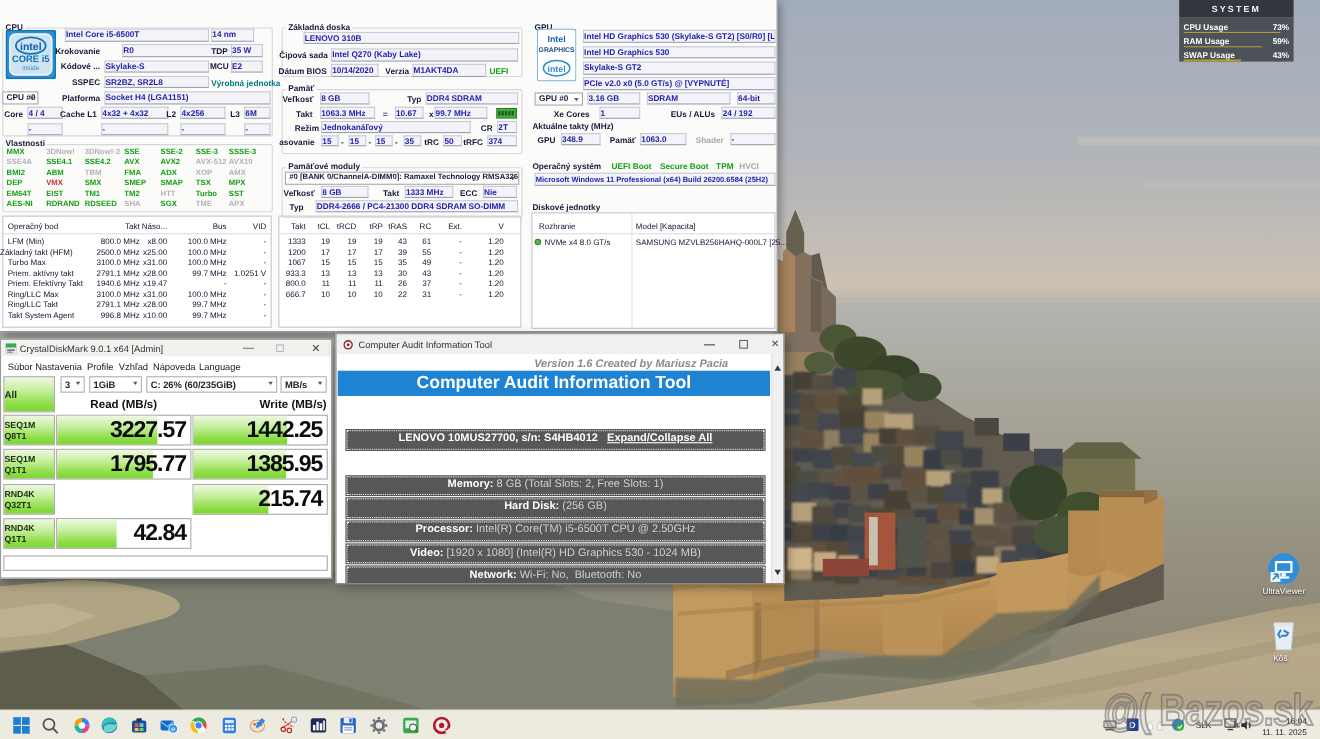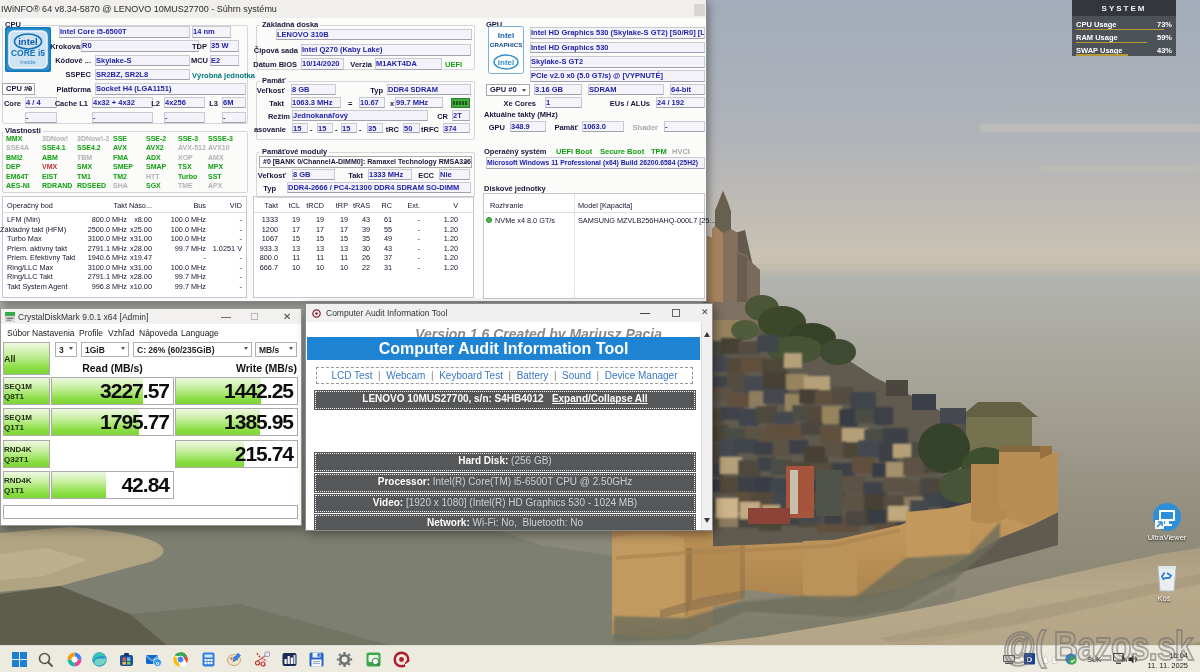--- a/index.html
+++ b/index.html
@@ -292,39 +292,35 @@
 </div>
 <div class="a" style="left:1152px;top:564px;width:30px;height:46px">
  <svg width="24" height="28" style="position:absolute;left:3px;top:0">
         <path d="M3,4 L21,4 19,27 5,27 Z" fill="#e8eef2" stroke="#b0b8c0" stroke-width="1"></path>
         <rect x="3" y="2" width="18" height="3" rx="1" fill="#dfe6ea"></rect>
         <path d="M12,9 l4,2.5 -1.5,2.5 M14.5,14 l-5,0 M9,16 l-2,-3.5 2.5,-4" stroke="#2f7fd0" stroke-width="1.8" fill="none"></path>
       </svg>
  <div class="a" style="left:-3px;top:30px;width:30px;text-align:center;color:#fff;font-size:7.5px;text-shadow:0 1px 2px rgba(0,0,0,0.9)">Kôš</div>
 </div>
 <div class="a" style="left:0;top:0;width:707px;height:302px;background:#fbfbfa;border-right:1px solid #8a8a8a;border-bottom:1px solid #8a8a8a;box-shadow:2px 3px 8px rgba(0,0,0,0.35)">
-<div class="a" style="left:0;top:0;width:706px;height:18px;background:#f0efed">
- <div class="a" style="left:1px;top:3.5px;font-size:9px;color:#2a2a2a;white-space:nowrap">IWiNFO® 64 v8.34-5870 @ LENOVO 10MUS27700 - Súhrn systému</div>
- <div class="a" style="left:694px;top:4px;width:11px;height:12px;background:#d8d6d4"></div>
-</div>
 <div class="gb" style="left:2px;top:25px;width:246px;height:99px"></div>
       <div class="gl" style="left:3px;top:20px">CPU</div>
       <svg class="a" style="left:5px;top:27px" width="46" height="45" viewBox="0 0 46 45">
 <rect x="0" y="0" width="46" height="45" rx="2" fill="#1478b8"></rect>
 <rect x="1.5" y="1.5" width="43" height="42" rx="3" fill="#2b8fd0"></rect>
 <rect x="4" y="4" width="38" height="37" rx="5" fill="#cfe3f2" stroke="#eef5fa" stroke-width="1.5"></rect>
 <ellipse cx="23" cy="14.5" rx="13.5" ry="7.5" fill="none" stroke="#1070b8" stroke-width="1.6"></ellipse>
 <text x="23" y="18" font-size="9.5" font-weight="bold" fill="#0a5ca8" text-anchor="middle" font-family="Liberation Sans">intel</text>
 <text x="23" y="29" font-size="8.5" font-weight="bold" fill="#1070b8" text-anchor="middle" font-family="Liberation Sans">CORE i5</text>
 <text x="23" y="37" font-size="6" fill="#3c88c0" text-anchor="middle" font-family="Liberation Sans">inside</text>
 </svg>
       <div class="vb" style="left:59px;top:26px;width:131px;height:11.5px">Intel Core i5-6500T</div>
 <div class="vb" style="left:192px;top:26px;width:39px;height:11.5px">14 nm</div>
 <div class="lb" style="left:-59px;top:42px;width:150px;color:#16163a;font-size:7.5px">Krokovanie</div>
-<div class="vb" style="left:81px;top:40.3px;width:118px;height:11.5px">R0</div>
+<div class="vb" style="left:111px;top:40.3px;width:118px;height:11.5px">R0</div>
 <div class="lb" style="left:57px;top:42px;width:150px;color:#16163a;font-size:7.5px">TDP</div>
 <div class="vb" style="left:210px;top:40.3px;width:29px;height:11.5px">35 W</div>
 <div class="lb" style="left:-59px;top:56px;width:150px;color:#16163a;font-size:7.5px">Kódové ...</div>
 <div class="vb" style="left:95px;top:54.5px;width:95px;height:11.5px">Skylake-S</div>
 <div class="lb" style="left:58px;top:56px;width:150px;color:#16163a;font-size:7.5px">MCU</div>
 <div class="vb" style="left:210px;top:54.5px;width:29px;height:11.5px">E2</div>
 <div class="lb" style="left:-59px;top:70px;width:150px;color:#16163a;font-size:7.5px">SSPEC</div>
 <div class="vb" style="left:95px;top:68.8px;width:95px;height:11.5px">SR2BZ, SR2L8</div>
 <div class="a" style="left:192px;top:70.5px;color:#007a7a;font-size:7.5px;font-weight:bold;white-space:nowrap;">Výrobná jednotka</div>
 <div class="dd" style="left:2px;top:83px;width:33px;height:11.5px">CPU #0</div>
@@ -652,30 +648,28 @@
 <div class="a" style="left:0;top:0;width:406px;height:18px;background:#f0f0f0">
  <svg class="a" style="left:6px;top:4.5px" width="9" height="9">
           <circle cx="4.5" cy="4.5" r="3.7" fill="none" stroke="#8c1f30" stroke-width="1.2"></circle>
           <circle cx="4.5" cy="4.5" r="1.3" fill="#8c1f30"></circle>
         </svg>
  <div class="a" style="left:20px;top:4px;font-size:8.5px;color:#333">Computer Audit Information Tool</div>
  <div class="a" style="left:334px;top:8.5px;width:10px;height:1.2px;background:#444"></div>
  <div class="a" style="left:366px;top:5px;width:7.5px;height:7.5px;border:1px solid #666"></div>
  <div class="a" style="left:395px;top:2.5px;font-size:9px;color:#444">✕</div>
 </div>
-<div class="a" style="left:0;top:22px;width:356px;text-align:right;font-size:14px;font-style:italic;font-weight:bold;color:#8a8a8a">Version 1.6 Created by Mariusz Pacia</div>
+<div class="a" style="left:0;top:22px;width:356px;text-align:right;font-size:10px;font-style:italic;font-weight:bold;color:#8a8a8a">Version 1.6 Created by Mariusz Pacia</div>
 <div class="a" style="left:1px;top:33px;width:393px;height:23px;background:#1e83d3;text-align:center;color:#fff;font-size:16px;font-weight:bold;line-height:23px">Computer Audit Information Tool</div>
-<div class="a" style="left:10px;top:62.5px;width:377px;height:17.5px;border:1px dashed #999;background:#fff;text-align:center;font-size:10px;line-height:16px;color:#888;white-space:nowrap">
- <span style="color:#3a78c2">LCD Test</span> &nbsp;|&nbsp; <span style="color:#3a78c2">Webcam</span> &nbsp;|&nbsp; <span style="color:#3a78c2">Keyboard Test</span> &nbsp;|&nbsp; <span style="color:#3a78c2">Battery</span> &nbsp;|&nbsp; <span style="color:#3a78c2">Sound</span> &nbsp;|&nbsp; <span style="color:#3a78c2">Device Manager</span>
-</div>
 <div class="a" style="left:395px;top:18px;width:12px;height:211px;background:#f0f0f0;border-left:1px solid #ddd">
  <div style="position:absolute;left:2px;top:10px;width:0;height:0;border-left:3.5px solid transparent;border-right:3.5px solid transparent;border-bottom:5px solid #3a3a3a"></div>
  <div style="position:absolute;left:2px;top:196px;width:0;height:0;border-left:3.5px solid transparent;border-right:3.5px solid transparent;border-top:5px solid #3a3a3a"></div>
 </div>
 <div class="bar" style="left:9px;top:87.2px">LENOVO 10MUS27700, s/n: S4HB4012&nbsp;&nbsp; <span style="color:#fff;font-weight:bold;text-decoration:underline">Expand/Collapse All</span></div>
+      <div class="bar" style="left:9px;top:128.6px">Memory: <span>8 GB (Total Slots: 2, Free Slots: 1)</span></div>
       <div class="bar" style="left:9px;top:149.3px">Hard Disk: <span>(256 GB)</span></div>
       <div class="bar" style="left:9px;top:170.0px">Processor: <span>Intel(R) Core(TM) i5-6500T CPU @ 2.50GHz</span></div>
       <div class="bar" style="left:9px;top:190.7px">Video: <span>[1920 x 1080] (Intel(R) HD Graphics 530 - 1024 MB)</span></div>
       <div class="bar" style="left:9px;top:211.39999999999998px">Network: <span>Wi-Fi: No,&nbsp; Bluetooth: No</span></div>
     </div>
     <div class="a" style="left:0;top:645px;width:1200px;height:27px;background:#edeadf;border-top:1px solid rgba(0,0,0,0.05)">
       <svg class="a" style="left:11px;top:5px" width="17" height="17" viewBox="0 0 17 17">
         <rect x="1" y="1" width="7" height="7" fill="#1d7fd4"></rect>
         <rect x="9" y="1" width="7" height="7" fill="#1d7fd4"></rect>
         <rect x="1" y="9" width="7" height="7" fill="#1d7fd4"></rect>

